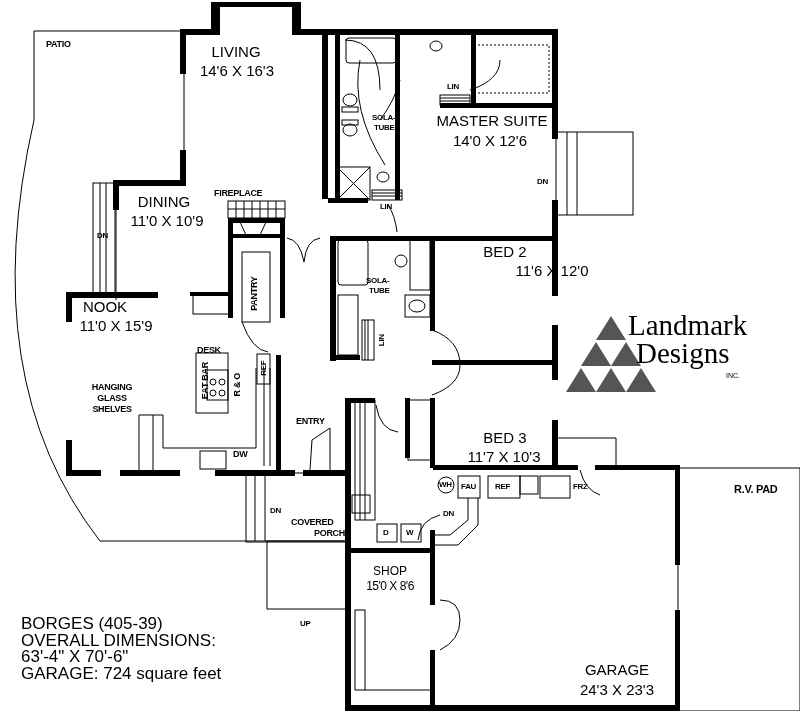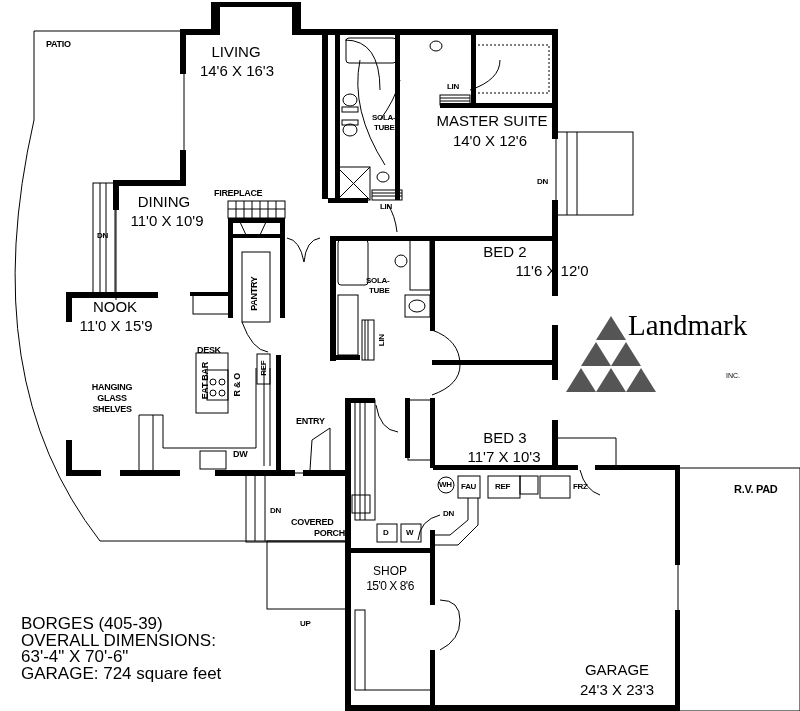--- a/index.html
+++ b/index.html
@@ -207,21 +207,21 @@
 </svg>
 
 <div class="lbl small" style="left:46px;top:40px;">PATIO</div>
 
 <div class="lbl room-name" style="left:210px;top:44px;width:52px;">LIVING</div>
 <div class="lbl room-dim" style="left:195px;top:63px;width:84px;">14'6 X 16'3</div>
 
 <div class="lbl room-name" style="left:135px;top:194px;width:58px;">DINING</div>
 <div class="lbl room-dim" style="left:125px;top:213px;width:84px;">11'0 X 10'9</div>
 
-<div class="lbl room-name" style="left:90px;top:299px;width:50px;">NOOK</div>
+<div class="lbl room-name" style="left:80px;top:299px;width:50px;">NOOK</div>
 <div class="lbl room-dim" style="left:74px;top:318px;width:84px;">11'0 X 15'9</div>
 
 <div class="lbl room-name" style="left:432px;top:113px;width:120px;">MASTER SUITE</div>
 <div class="lbl room-dim" style="left:448px;top:133px;width:84px;">14'0 X 12'6</div>
 
 <div class="lbl room-name" style="left:480px;top:244px;width:50px;">BED 2</div>
 <div class="lbl room-dim" style="left:472px;top:263px;width:84px;margin-left:38px;">11'6 X 12'0</div>
 
 <div class="lbl room-name" style="left:480px;top:430px;width:50px;">BED 3</div>
 <div class="lbl room-dim" style="left:462px;top:449px;width:84px;">11'7 X 10'3</div>
@@ -263,20 +263,21 @@
 <div class="lbl tiny" style="left:439px;top:481px;">WH</div>
 <div class="lbl tiny" style="left:461px;top:483px;">FAU</div>
 <div class="lbl tiny" style="left:495px;top:483px;">REF</div>
 <div class="lbl tiny" style="left:545px;top:483px;padding-left:28px;">FRZ</div>
 <div class="lbl tiny" style="left:383px;top:529px;">D</div>
 <div class="lbl tiny" style="left:406px;top:529px;">W</div>
 <div class="lbl small" style="left:734px;top:484px;font-size:11px;">R.V. PAD</div>
 
 <div class="logo">
   <div class="logo-text1">Landmark</div>
+  <div class="logo-text2">Designs</div>
   <div class="logo-inc">INC.</div>
 </div>
 
 <div class="info">
   <div>BORGES (405-39)</div>
   <div>OVERALL DIMENSIONS:</div>
   <div>63'-4" X 70'-6"</div>
   <div>GARAGE: 724 square feet</div>
 </div>
 

